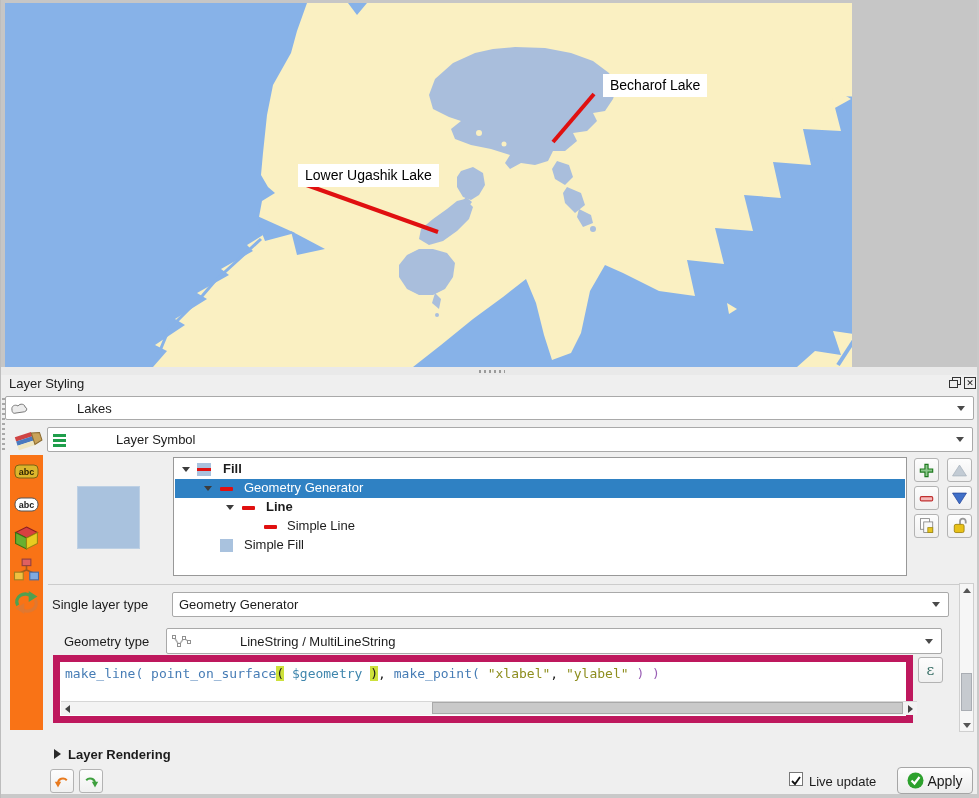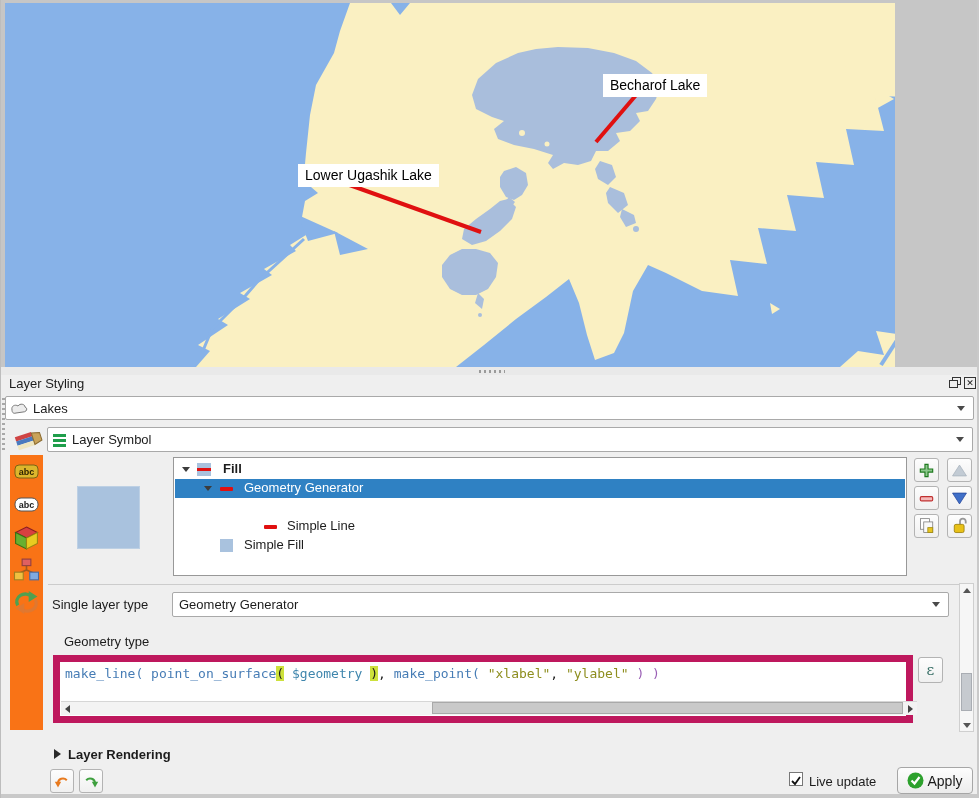--- a/index.html
+++ b/index.html
@@ -1,39 +1,39 @@
 <!DOCTYPE html>
 <html><head>
 <meta charset="utf-8">
 <style>
   html,body{margin:0;padding:0;background:#cfcfcf;font-family:"Liberation Sans",sans-serif;}
   .screen{position:relative;width:979px;height:798px;background:#efefef;overflow:hidden;
           border-left:1px solid #bdbdbd;box-sizing:border-box;}
   .abs{position:absolute;}
   
-  .map{position:absolute;left:4px;top:3px;width:847px;height:364px;background:#87b2e8;overflow:hidden;padding-left:43px;}
+  .map{position:absolute;left:4px;top:3px;width:847px;height:364px;background:#87b2e8;overflow:hidden;}
   .map-frame{position:absolute;left:0;top:0;width:979px;height:371px;background:#c6c6c6;}
   .maplabel{position:absolute;background:#ffffff;color:#000;font-size:14px;line-height:19px;
             padding:2px 7px;white-space:nowrap;}
   .splitter{position:absolute;left:0;top:367px;width:979px;height:8px;background:#e9e9e9;}
   .dots{position:absolute;left:478px;top:3px;width:26px;height:3px;
         background:repeating-linear-gradient(90deg,#9a9a9a 0 2px,transparent 2px 5px);}
   
   .panel-bg{position:absolute;left:0;top:375px;width:979px;height:420px;background:#efefef;}
   .ptitle{position:absolute;left:8px;top:376px;font-size:13px;color:#1c1c1c;}
   .wbtn{position:absolute;top:377px;width:12px;height:12px;cursor:default;}
   .sq1{position:absolute;left:3px;top:0;width:7px;height:6px;border:1px solid #333;background:#efefef;}
   .sq2{position:absolute;left:0;top:3px;width:7px;height:6px;border:1px solid #333;background:#efefef;}
   .xbox{position:absolute;inset:0;border:1px solid #333;font-size:9px;line-height:10px;text-align:center;color:#222;}
   .grip{position:absolute;left:1px;top:398px;width:3px;height:52px;
         background:repeating-linear-gradient(180deg,#a8a8a8 0 2px,transparent 2px 5px);}
   
   .combo{position:absolute;background:#ffffff;border:1px solid #a9a9a9;border-radius:2px;
          display:flex;align-items:center;font-size:13px;color:#1c1c1c;box-sizing:border-box;}
-  .combo .txt{flex:1;white-space:nowrap;overflow:hidden;}
+  .combo .txt{flex:1;white-space:nowrap;overflow:hidden;margin-left:44px;}
   .arr{width:0;height:0;border-left:4px solid transparent;border-right:4px solid transparent;
        border-top:5px solid #4a4a4a;margin-right:8px;}
   .cicon{margin:0 5px 0 4px;flex:0 0 auto;display:flex;}
   
   .sidebar{position:absolute;left:9px;top:455px;width:33px;height:275px;background:#f97316;}
   .sideicon{position:absolute;left:3px;width:27px;height:24px;}
   
   .tree{position:absolute;left:172px;top:457px;width:734px;height:119px;background:#fff;
         border:1px solid #989898;box-sizing:border-box;}
   .trow{position:absolute;left:1px;width:730px;height:19px;font-size:13px;color:#1c1c1c;}
@@ -249,20 +249,25 @@
     <div class="trow" style="top:2px;">
       <span class="exp" style="left:7px;"></span>
       <span class="ic-fill" style="left:22px;"></span>
       <span class="tlabel b" style="left:48px;">Fill</span>
     </div>
     <div class="trow sel" style="top:21px;">
       <span class="exp" style="left:29px;"></span>
       <span class="ic-line" style="left:45px;"></span>
       <span class="tlabel" style="left:69px;">Geometry Generator</span>
     </div>
+    <div class="trow" style="top:40px;">
+      <span class="exp" style="left:51px;"></span>
+      <span class="ic-line" style="left:67px;"></span>
+      <span class="tlabel b" style="left:91px;">Line</span>
+    </div>
     <div class="trow" style="top:78px;">
       <span class="ic-sq" style="left:45px;"></span>
       <span class="tlabel" style="left:69px;">Simple Fill</span>
     </div>
     <div class="trow" style="top:59px;">
       <span class="ic-line" style="left:89px;"></span>
       <span class="tlabel" style="left:112px;">Simple Line</span>
     </div>
   </div>
 
@@ -302,20 +307,33 @@
 
   <div class="sep"></div>
 
   <div class="flabel" style="left:51px;top:597px;">Single layer type</div>
   <div class="combo" style="left:171px;top:592px;width:777px;height:25px;">
     <span class="txt" style="margin-left:6px;">Geometry Generator</span>
     <span class="arr"></span>
   </div>
 
   <div class="flabel" style="left:63px;top:634px;">Geometry type</div>
+  <div class="combo" style="left:165px;top:628px;width:776px;height:26px;">
+    <span class="cicon">
+      <svg width="20" height="15" viewBox="0 0 20 15">
+        <polyline points="3,3 8,11 13,4 18,8" fill="none" stroke="#b0b0b0" stroke-width="1.5"></polyline>
+        <rect x="1.5" y="1.5" width="3" height="3" fill="#fff" stroke="#909090"></rect>
+        <rect x="6.5" y="9.5" width="3" height="3" fill="#fff" stroke="#909090"></rect>
+        <rect x="11.5" y="2.5" width="3" height="3" fill="#fff" stroke="#909090"></rect>
+        <rect x="16.5" y="6.5" width="3" height="3" fill="#fff" stroke="#909090"></rect>
+      </svg>
+    </span>
+    <span class="txt">LineString / MultiLineString</span>
+    <span class="arr"></span>
+  </div>
 
   <div class="expr">
     <div class="code"><span class="tk-f">make_line( </span><span class="tk-f">point_on_surface</span><span class="tk-hl">(</span><span class="tk-p"> </span><span class="tk-v">$geometry</span><span class="tk-p"> </span><span class="tk-hl">)</span><span class="tk-p">, </span><span class="tk-f">make_point( </span><span class="tk-s">"xlabel"</span><span class="tk-p">, </span><span class="tk-s">"ylabel"</span><span class="tk-p"> </span><span class="tk-c">) )</span></div>
     <div class="hscroll">
       <div class="harr" style="left:0;">
           <span class="tri-l"></span>
         </div>
       <div class="hthumb"></div>
       <div class="harr" style="right:0;">
           <span class="tri-r"></span>

